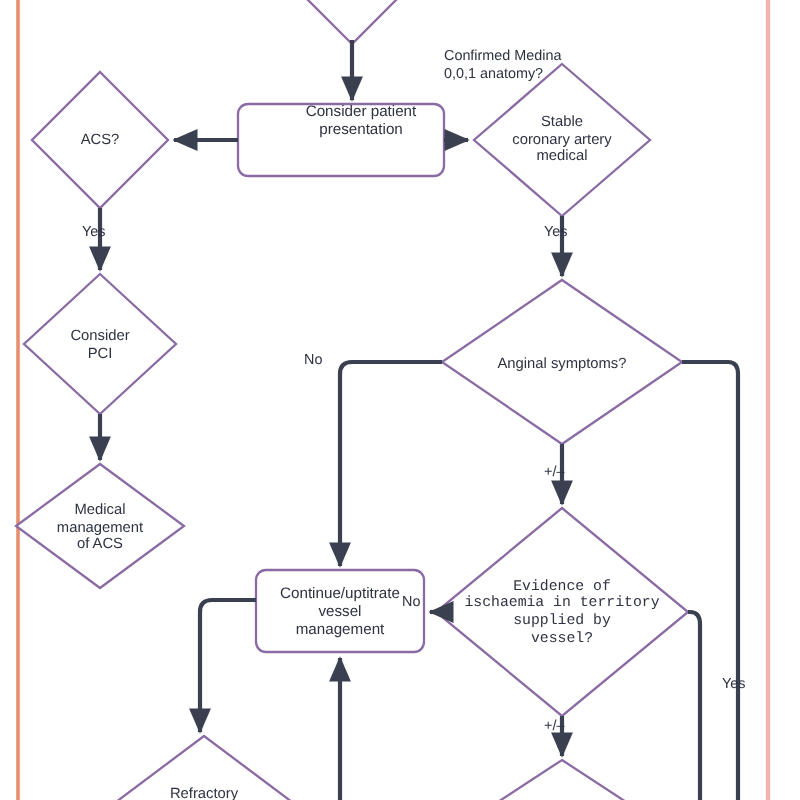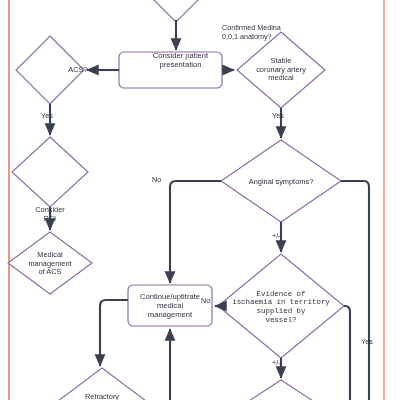--- a/index.html
+++ b/index.html
@@ -95,37 +95,37 @@
 
       <path d="M128,300 L106,300 Q100,300 100,306 L100,366" marker-end="url(#arrowDark)"></path>
 
       <line x1="170" y1="400" x2="170" y2="329" marker-end="url(#arrowDark)"></line>
     </g>
   </svg>
 
   <div class="nodetext boxtext" style="left:119px;top:42px;width:123px;height:36px;">Consider patient
 presentation</div>
 
-  <div class="nodetext" style="left:20px;top:60px;width:60px;height:20px;padding-left:28px;">ACS?</div>
+  <div class="nodetext" style="left:20px;top:60px;width:60px;height:20px;">ACS?</div>
 
   <div class="nodetext" style="left:238px;top:52px;width:86px;height:36px;">Stable
 coronary artery
 medical</div>
 
-  <div class="nodetext" style="left:22px;top:162px;width:56px;height:22px;margin-top:42px;">Consider
+  <div class="nodetext" style="left:22px;top:162px;width:56px;height:22px;">Consider
 PCI</div>
 
   <div class="nodetext" style="left:12px;top:249px;width:76px;height:30px;">Medical
 management
 of ACS</div>
 
   <div class="nodetext" style="left:227px;top:173px;width:108px;height:18px;text-align:right;">Anginal symptoms?</div>
 
   <div class="nodetext boxtext" style="left:128px;top:285px;width:84px;height:41px;">Continue/uptitrate
-medical
+vessel
 management</div>
 
   <div class="nodetext" style="left:222px;top:286px;width:118px;height:42px;font-family:Liberation Mono, monospace;">Evidence of
 ischaemia in territory
 supplied by
 vessel?</div>
 
   <div class="nodetext" style="left:66px;top:390px;width:72px;height:14px;">Refractory</div>
 
   <div class="edgelabel" style="left:182px;top:24px;margin-left:40px;">Confirmed Medina

